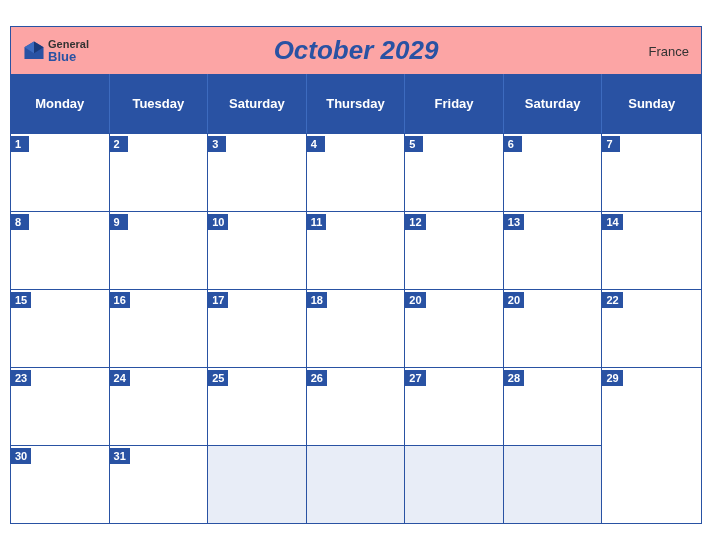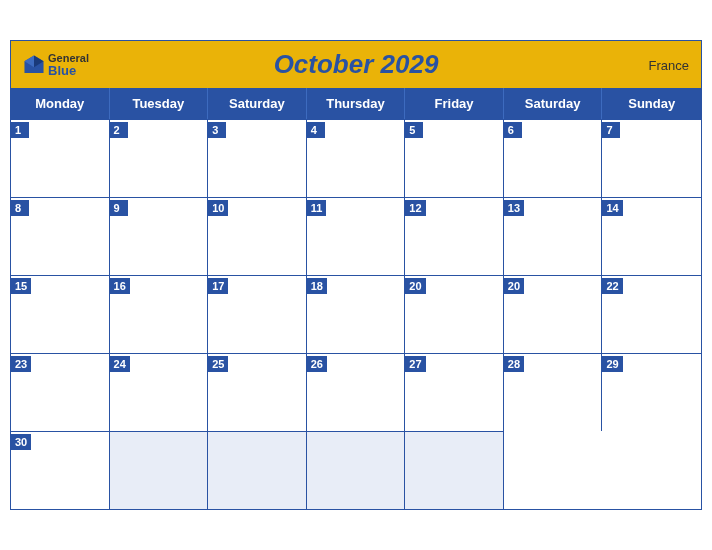--- a/index.html
+++ b/index.html
@@ -16,21 +16,21 @@
       width: 692px;
       border: 1.5px solid #2952a3;
       background: #fff;
     }
     .calendar-header {
       display: flex;
       align-items: center;
       justify-content: center;
       padding: 8px 12px;
       position: relative;
-      background: #eab308;
+      background: #fca5a5;
     }
     .logo-area {
       position: absolute;
       left: 12px;
       top: 50%;
       transform: translateY(-50%);
       display: flex;
       align-items: center;
       gap: 3px;
     }
@@ -73,21 +73,21 @@
     .days-header {
       display: grid;
       grid-template-columns: repeat(7, 1fr);
       background: #2952a3;
     }
     .day-header-cell {
       color: #fff;
       text-align: center;
       font-size: 13px;
       font-weight: bold;
-      padding: 8px 2px;
+      padding: 22px 2px;
       border-right: 1px solid #3d6bbf;
     }
     .day-header-cell:last-child {
       border-right: none;
     }
     .calendar-grid {
       display: grid;
       grid-template-columns: repeat(7, 1fr);
     }
     .day-cell {
@@ -167,18 +167,19 @@
       <div class="day-cell"><span class="day-number-row">20</span></div>
       <div class="day-cell"><span class="day-number-row">22</span></div>
       <div class="day-cell"><span class="day-number-row">23</span></div>
       <div class="day-cell"><span class="day-number-row">24</span></div>
       <div class="day-cell"><span class="day-number-row">25</span></div>
       <div class="day-cell"><span class="day-number-row">26</span></div>
       <div class="day-cell"><span class="day-number-row">27</span></div>
       <div class="day-cell"><span class="day-number-row">28</span></div>
       <div class="day-cell"><span class="day-number-row">29</span></div>
       <div class="day-cell"><span class="day-number-row">30</span></div>
+      <div class="day-cell"><span class="day-number-row">31</span></div>
       <div class="day-cell empty"></div>
       <div class="day-cell empty"></div>
       <div class="day-cell empty"></div>
       <div class="day-cell empty"></div>
     </div>
 </div>
 
 </body></html>

